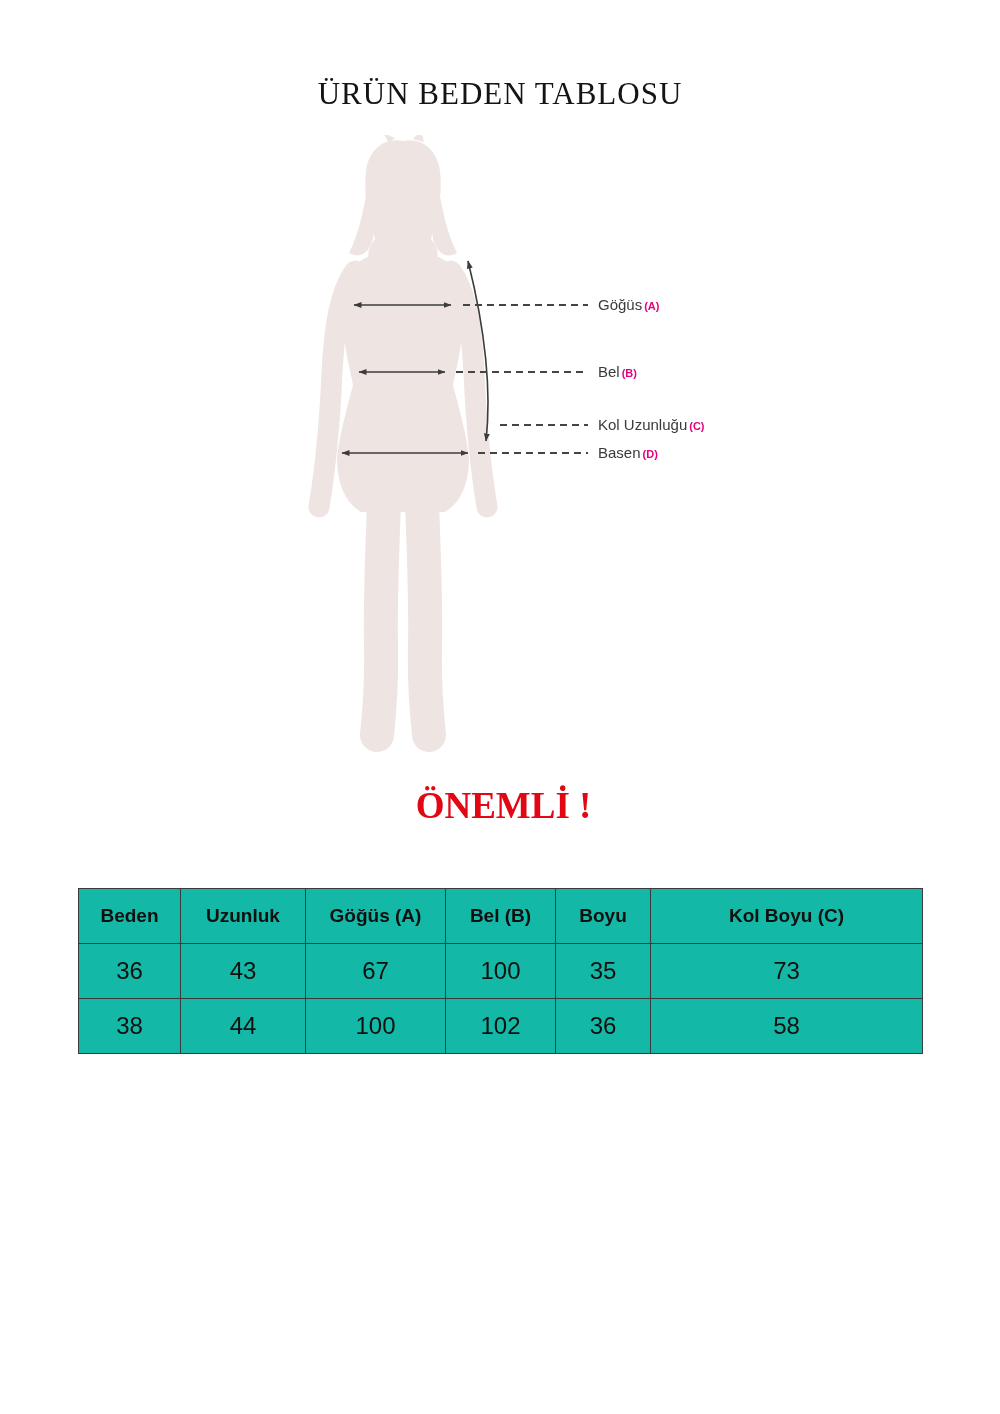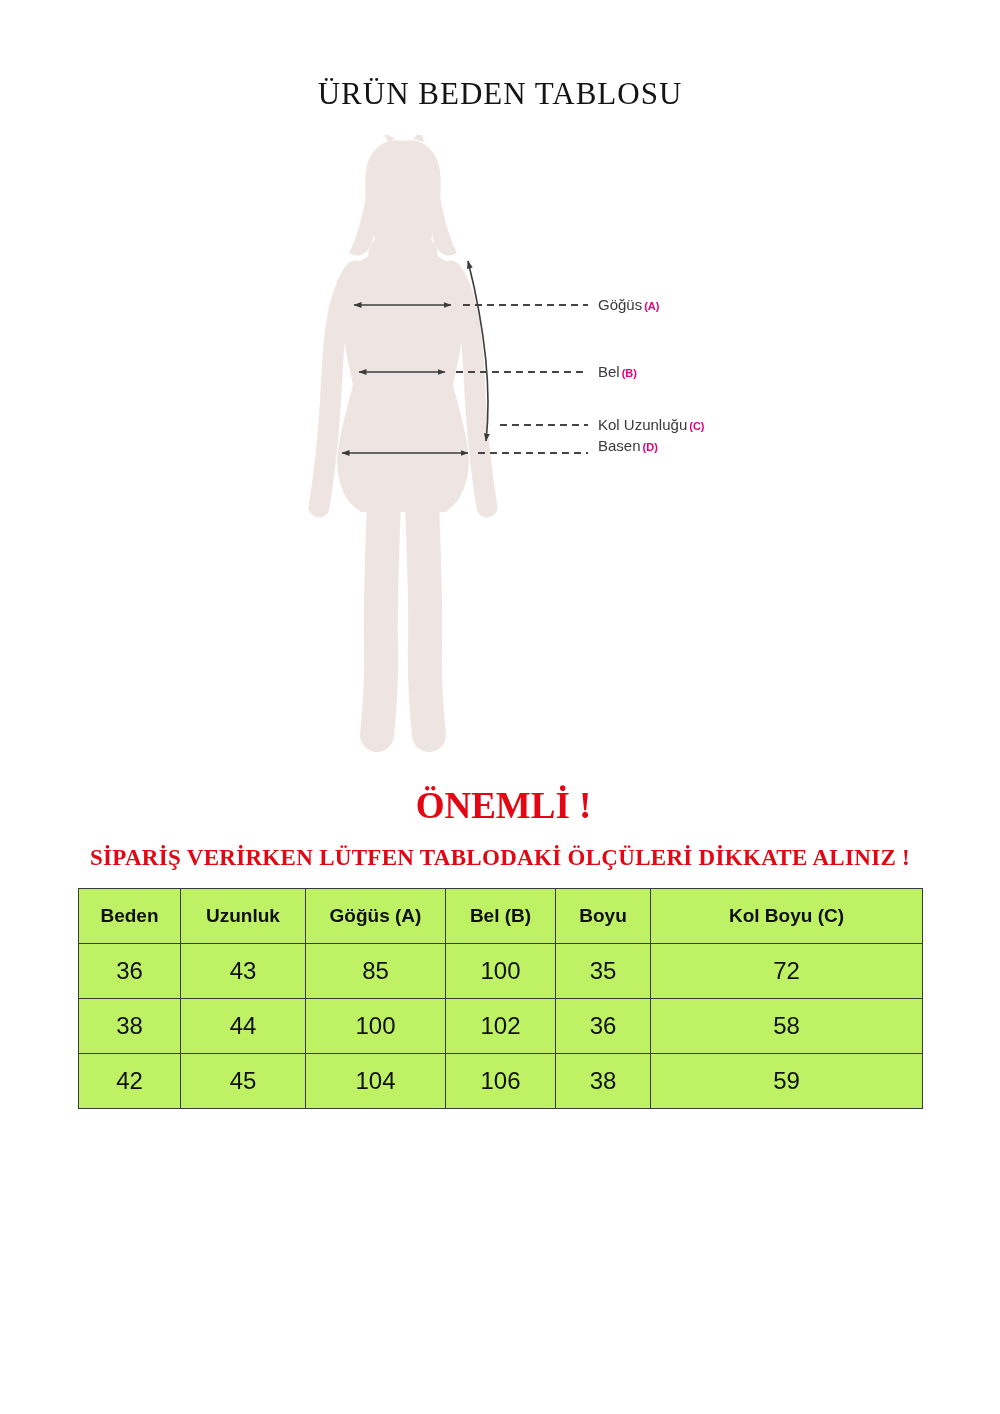--- a/index.html
+++ b/index.html
@@ -28,21 +28,21 @@
   .important{
     position:absolute;top:784px;left:0;width:100%;text-align:center;
     font-family:"Liberation Serif",serif;font-weight:bold;font-size:37px;color:var(--accent-red);padding-left:7px;
   }
   .warning-sub{
     position:absolute;top:845px;left:0;width:100%;text-align:center;
     font-family:"Liberation Serif",serif;font-weight:bold;font-size:23px;color:var(--accent-red);
     letter-spacing:.3px;
   }
   .table-wrap{position:absolute;top:888px;left:78px;width:844px;}
-  table{border-collapse:collapse;width:100%;table-layout:fixed;background:#bef264;}
+  table{border-collapse:collapse;width:100%;table-layout:fixed;background:#14b8a6;}
   th,td{border:1px solid #3a3a3a;text-align:center;vertical-align:middle;height:55px;color:#101010;}
   th{font-size:19px;font-weight:bold;font-family:"Liberation Sans",sans-serif;}
   td{font-size:24px;font-family:"Liberation Sans",sans-serif;}
 </style>
 </head>
 <body>
 
 <div class="page">
 
   <div class="title">ÜRÜN BEDEN TABLOSU</div>
@@ -94,27 +94,26 @@
 
     <div class="diag-label" style="top:161px">
       <span>Göğüs</span><span class="code">(A)</span>
     </div>
     <div class="diag-label" style="top:228px">
       <span>Bel</span><span class="code">(B)</span>
     </div>
     <div class="diag-label" style="top:281px">
       <span>Kol Uzunluğu</span><span class="code">(C)</span>
     </div>
-    <div class="diag-label" style="top:302px">
+    <div class="diag-label" style="top:309px">
       <span>Basen</span><span class="code">(D)</span>
     </div>
   </div>
 
   <div class="important">ÖNEMLİ !</div>
-  <div class="warning-sub">SİPARİŞ VERİRKEN LÜTFEN TABLODAKİ ÖLÇÜLERİ DİKKATE ALINIZ !</div>
 
   <div class="table-wrap">
     <table>
       <colgroup>
         <col style="width:102px">
         <col style="width:125px">
         <col style="width:140px">
         <col style="width:110px">
         <col style="width:95px">
         <col style="width:272px">
@@ -126,38 +125,30 @@
             <th>Göğüs (A)</th>
             <th>Bel (B)</th>
             <th>Boyu</th>
             <th>Kol Boyu (C)</th>
           </tr>
       </thead>
       <tbody>
           <tr>
             <td>36</td>
             <td>43</td>
-            <td>85</td>
+            <td>67</td>
             <td>100</td>
             <td>35</td>
-            <td>72</td>
+            <td>73</td>
           </tr>
           <tr>
             <td>38</td>
             <td>44</td>
             <td>100</td>
             <td>102</td>
             <td>36</td>
             <td>58</td>
           </tr>
-          <tr>
-            <td>42</td>
-            <td>45</td>
-            <td>104</td>
-            <td>106</td>
-            <td>38</td>
-            <td>59</td>
-          </tr>
         </tbody>
     </table>
   </div>
 
 </div>
 
 </body></html>

